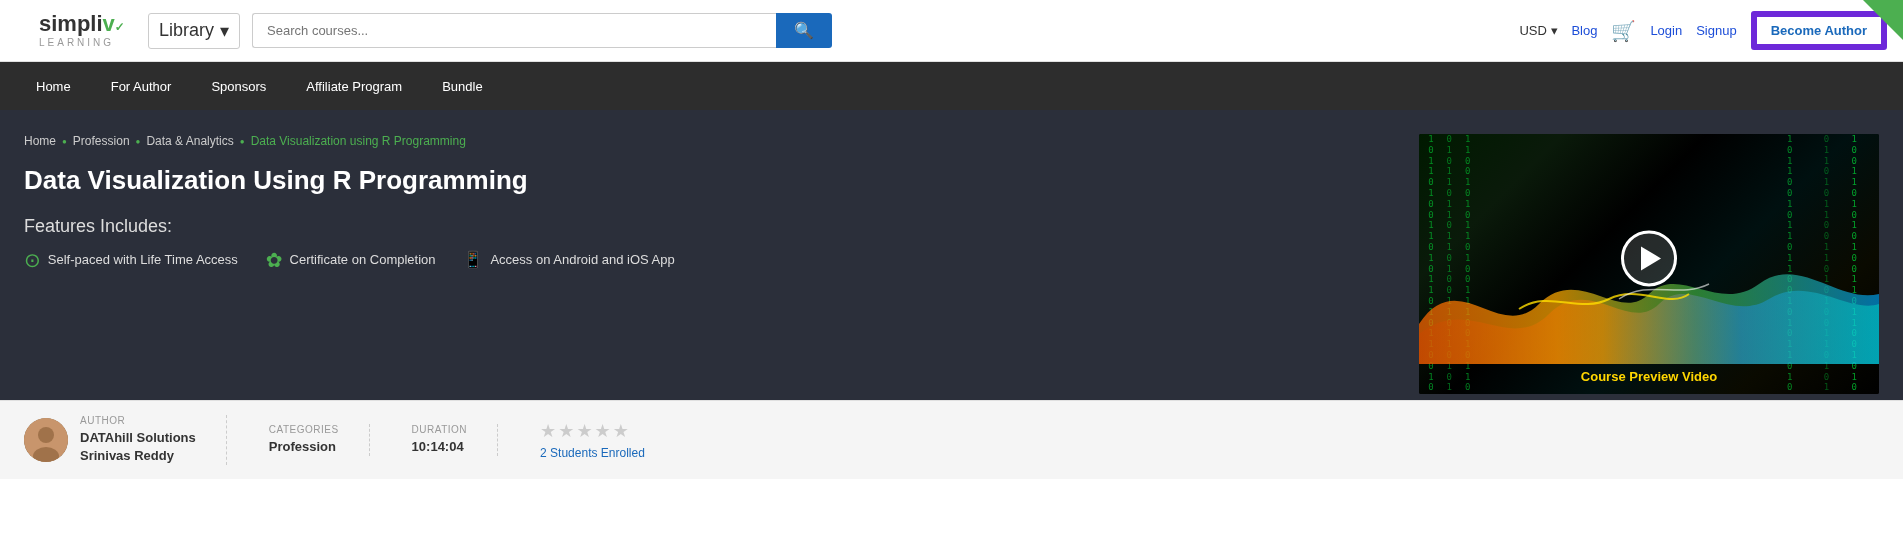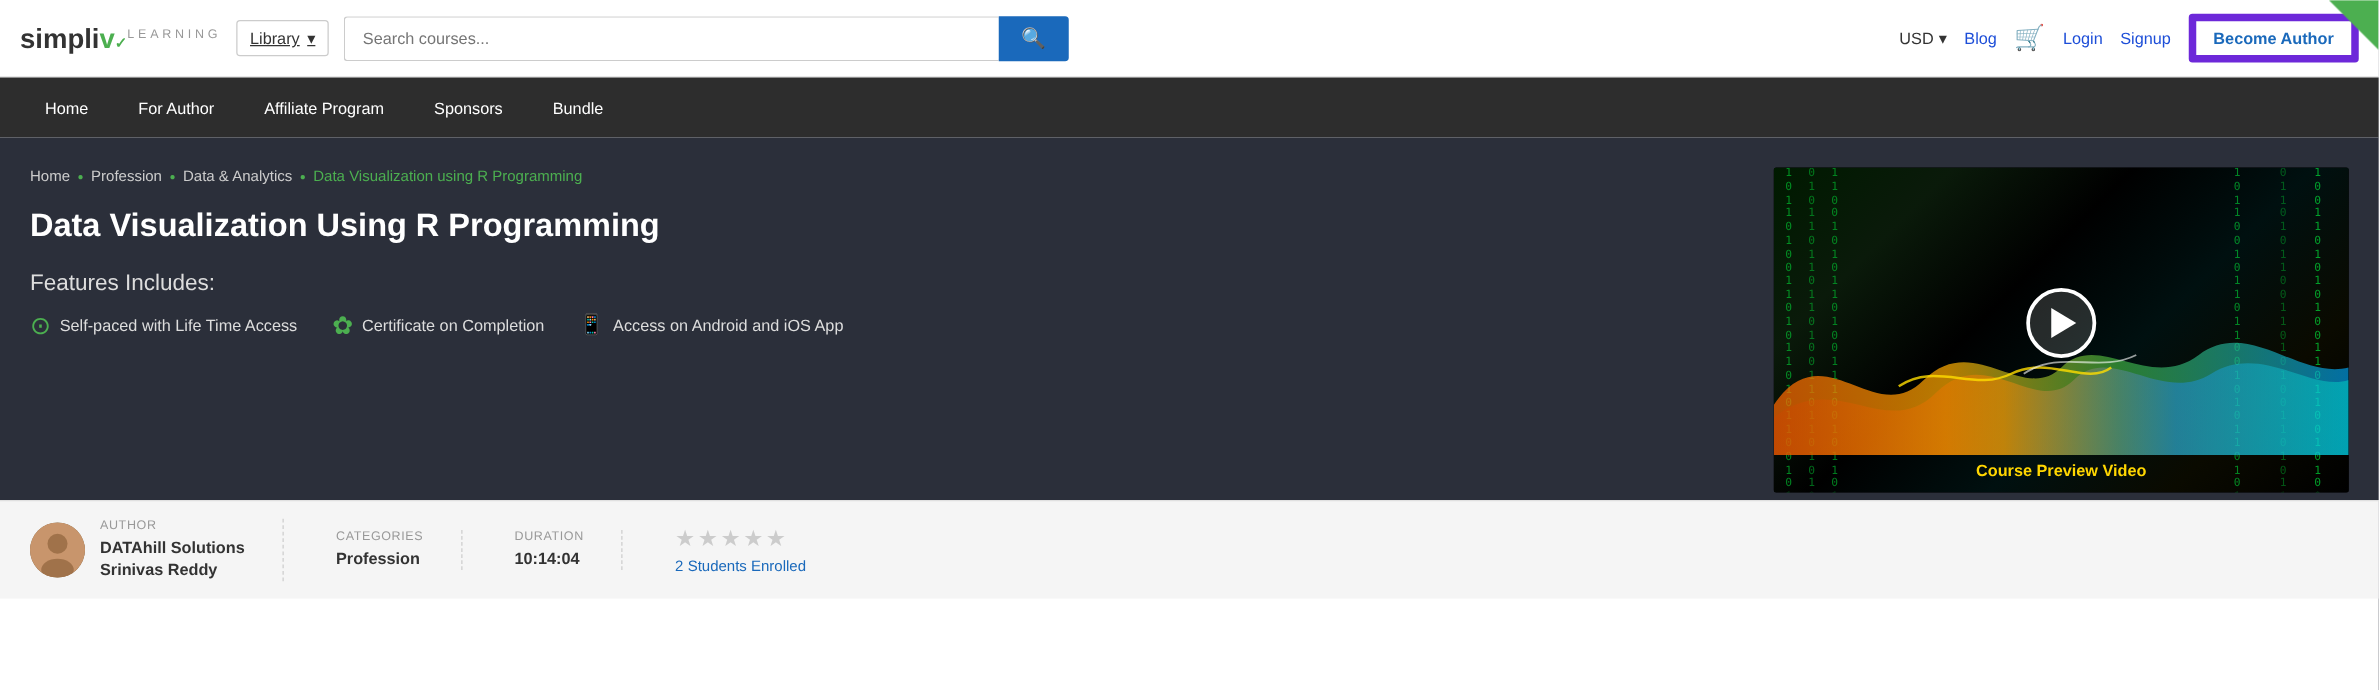--- a/index.html
+++ b/index.html
@@ -35,23 +35,22 @@
     }
     .library-select {
       display: flex;
       align-items: center;
       border: 1px solid #ccc;
       border-radius: 3px;
       padding: 6px 10px;
       cursor: pointer;
       gap: 6px;
       white-space: nowrap;
-      font-size: 13px;
+      font-size: 18px;
       color: #333;
-      text-decoration: underline;
     }
     .search-bar {
       display: flex;
       flex: 1;
       max-width: 580px;
     }
     .search-input {
       flex: 1;
       border: 1px solid #ccc;
       border-right: none;
@@ -334,21 +333,21 @@
       color: #1a69bb;
     }
   </style>
 </head>
 <body>
 
 <div class="badge-corner"></div>
 
 <div class="top-nav">
   <div class="logo-area">
-    <div style="display:flex;flex-direction:row;">
+    <div style="display:flex;flex-direction:column;margin-left:23px;">
       <div class="logo-text">
         <span style="color:#333">simpli</span><span style="color:#4caf50">v</span><span style="font-size:12px;color:#4caf50">✓</span>
       </div>
       <div class="logo-sub">LEARNING</div>
     </div>
   </div>
 
   <div class="library-select">
     <span>Library</span>
     <span>▾</span>
@@ -370,22 +369,22 @@
     <span class="cart-icon">🛒</span>
     <a class="nav-link">Login</a>
     <a class="nav-link">Signup</a>
     <button class="become-author-btn">Become Author</button>
   </div>
 </div>
 
 <nav class="main-nav">
   <div class="main-nav-item">Home</div>
   <div class="main-nav-item">For Author</div>
+  <div class="main-nav-item">Sponsors</div>
   <div class="main-nav-item">Affiliate Program</div>
-  <div class="main-nav-item">Sponsors</div>
   <div class="main-nav-item">Bundle</div>
 </nav>
 
 <div class="hero">
   <div class="hero-content">
 
     <div class="breadcrumb">
       <span class="breadcrumb-item">Home</span>
       <span class="breadcrumb-dot">●</span>
       <span class="breadcrumb-item">Profession</span>

